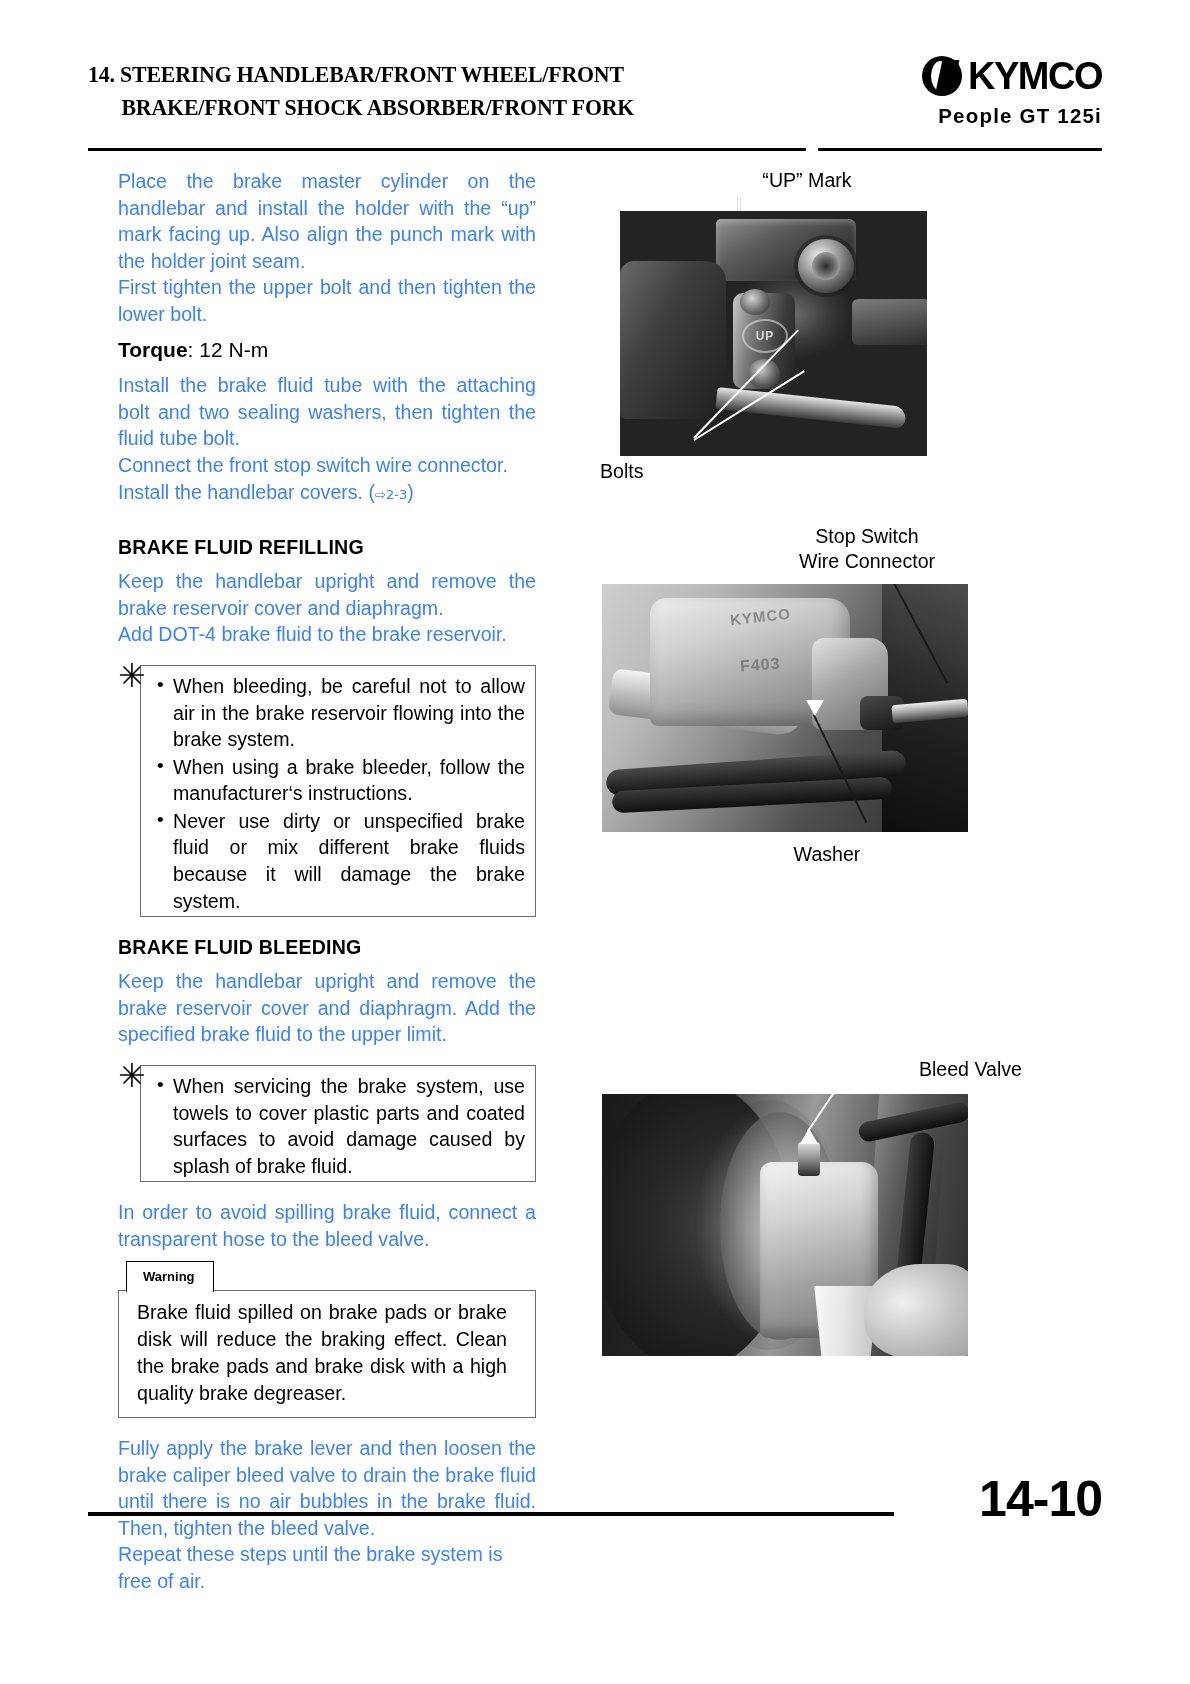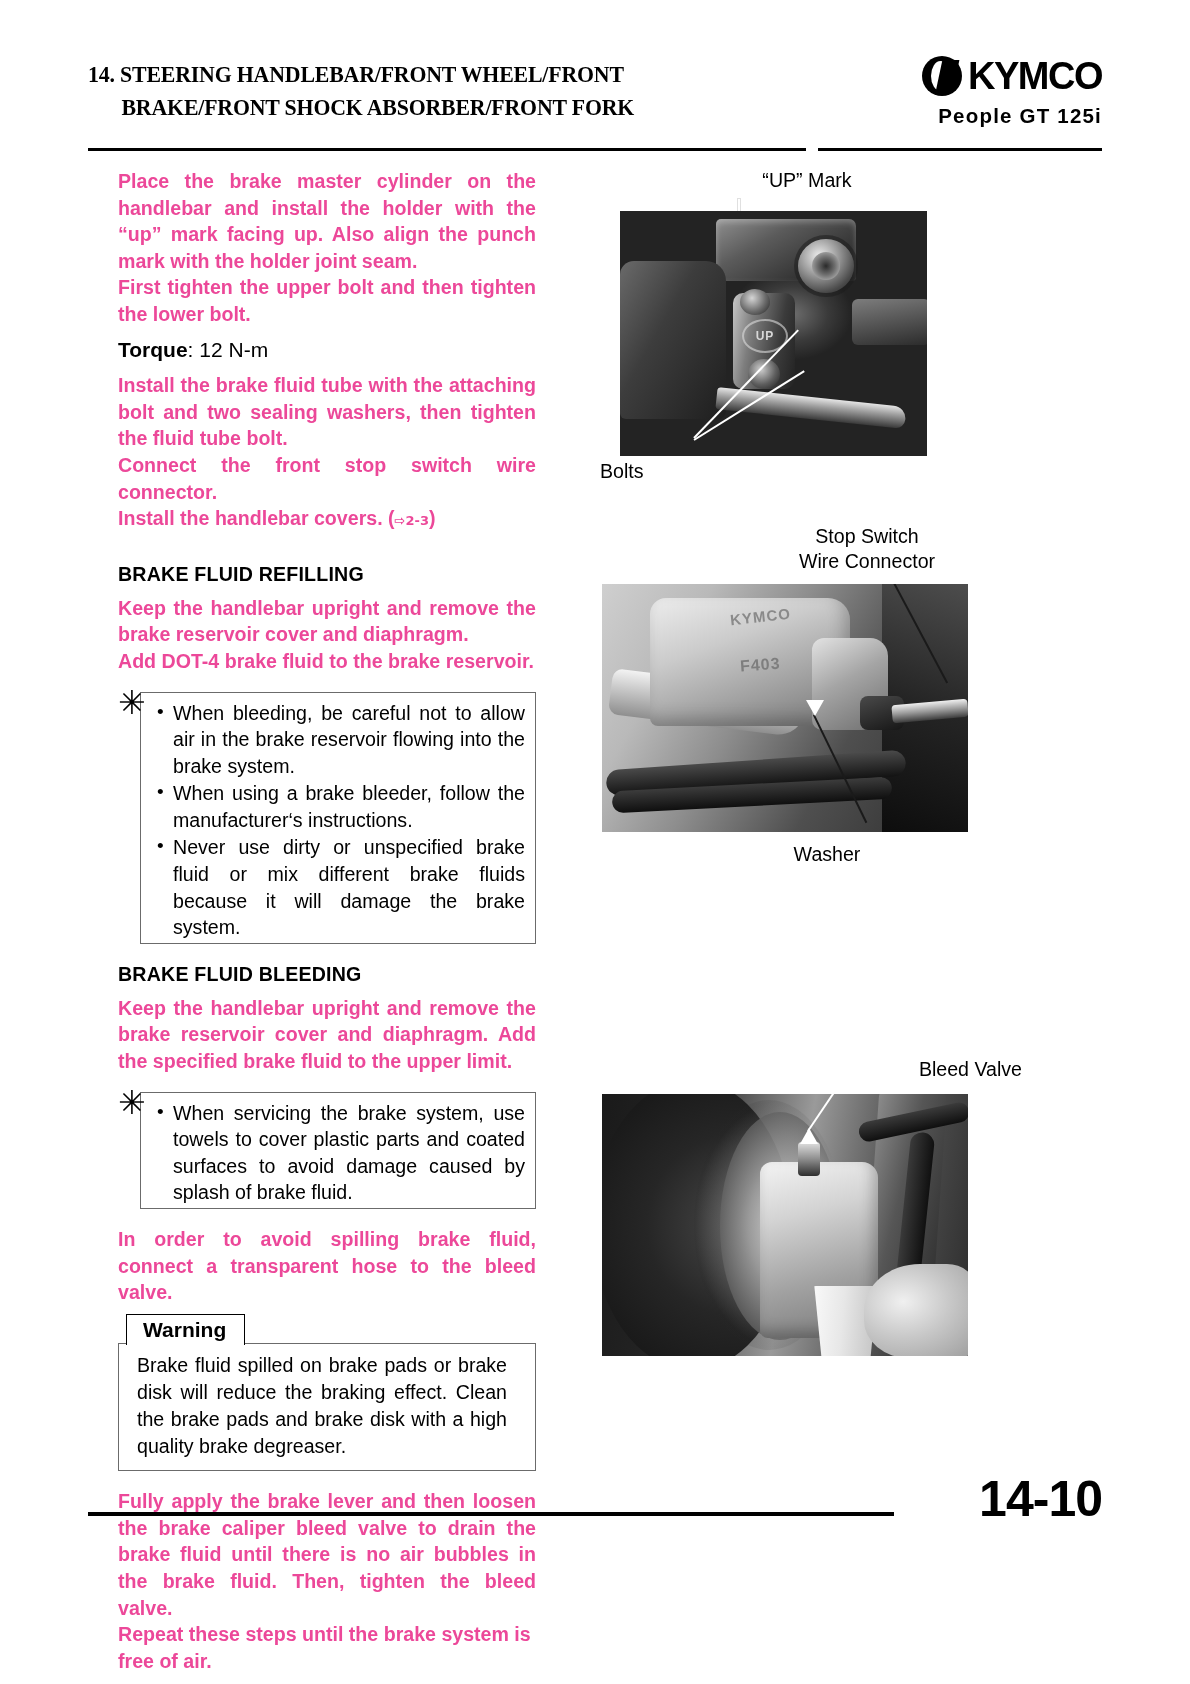--- a/index.html
+++ b/index.html
@@ -134,22 +134,21 @@
     width: 430px;
   }
 
   
   p.body {
     margin: 0 0 0 0;
     font-size: 19.6px;
     line-height: 26.6px;
     text-align: justify;
     text-justify: inter-word;
-    color: #ec4899;
-    font-weight: bold;
+    color: #3b82f6;
   }
   p.body.last-left { text-align: left; }
   .gap-sm { height: 8px; }
   .gap-md { height: 17px; }
   .gap-lg { height: 26px; }
 
   .torque-line {
     font-size: 21px;
     line-height: 26.6px;
     margin: 9px 0 9px 0;
@@ -210,21 +209,21 @@
   }
   ul.caution-list li:last-child { margin-bottom: 0; }
 
   
   .warning-wrap { position: relative; }
   .warning-tab {
     display: inline-block;
     border: 1.6px solid #000;
     border-bottom: none;
     padding: 3px 18px 3px 16px;
-    font-size: 21px;
+    font-size: 13px;
     line-height: 24px;
     font-weight: bold;
     background: #fff;
     position: relative;
     z-index: 2;
     margin-left: 8px;
   }
   .warning-body {
     border: 1.6px solid #6b6b6b;
     margin-top: -1.6px;

